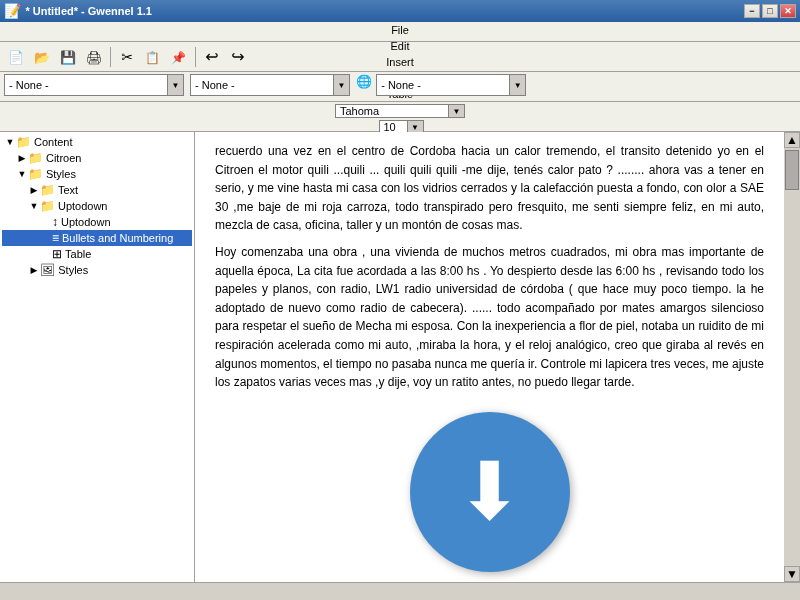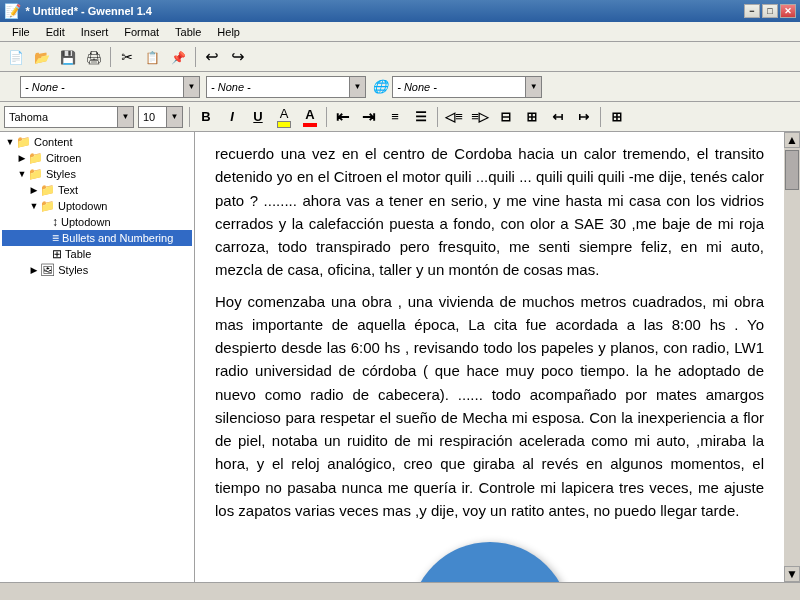--- a/index.html
+++ b/index.html
@@ -31,20 +31,21 @@
 
     
     #menubar {
       background: #f0f0e8;
       height: 20px;
       display: flex;
       align-items: center;
       padding: 0 4px;
       border-bottom: 1px solid #a0a0a0;
       font-size: 11px;
+      flex-direction: column;
     }
     .menu-item { padding: 2px 8px; cursor: pointer; }
 
     
     #toolbar1 {
       background: #f0f0e8;
       height: 30px;
       display: flex;
       align-items: center;
       padding: 2px 4px;
@@ -59,25 +60,24 @@
       display: flex; align-items: center; justify-content: center;
       font-size: 14px;
     }
     .tb-sep { width: 1px; height: 20px; background: #a0a0a0; margin: 0 2px; }
 
     
     #toolbar2 {
       background: #f0f0e8;
       height: 30px;
       display: flex;
-      align-items: center;
-      padding: 2px 20px;
+      align-items: flex-start;
+      padding: 2px 4px;
       border-bottom: 1px solid #a0a0a0;
       gap: 2px;
-      font-style: italic;
     }
 
     .dropdown-box {
       height: 22px;
       border: 1px solid #808080;
       background: white;
       display: flex; align-items: center;
       cursor: pointer;
       font-size: 11px;
     }
@@ -95,20 +95,21 @@
 
     
     #toolbar3 {
       background: #f0f0e8;
       height: 30px;
       display: flex;
       align-items: center;
       padding: 2px 4px;
       border-bottom: 1px solid #a0a0a0;
       gap: 2px;
+      flex-direction: column;
     }
     #font-name { width: 130px; }
     #font-size { width: 45px; }
 
     .fmt-btn {
       width: 24px; height: 24px;
       border: 1px solid transparent;
       background: transparent;
       cursor: pointer;
       display: flex; align-items: center; justify-content: center;
@@ -187,21 +188,21 @@
       border-radius: 50%;
       display: flex; align-items: center; justify-content: center;
       box-shadow: 2px 2px 8px rgba(0,0,0,0.3);
     }
     .download-arrow-shape {
       color: white;
       font-size: 80px;
       line-height: 1;
     }
 
-    .editor-text { font-size: 15px; line-height: 1.55; text-align: justify; }
+    .editor-text { font-size: 12px; line-height: 1.55; text-align: justify; }
 
     
     .icon-new::before { content: '📄'; font-size: 13px; }
     .icon-open::before { content: '📂'; font-size: 13px; }
     .icon-save::before { content: '💾'; font-size: 13px; }
     .icon-print::before { content: '🖨'; font-size: 13px; }
     .icon-cut::before { content: '✂'; font-size: 14px; }
     .icon-copy::before { content: '📋'; font-size: 12px; }
     .icon-paste::before { content: '📌'; font-size: 12px; }
 
@@ -228,21 +229,21 @@
       width: 24px; height: 24px; justify-content: center;
       border: 1px solid transparent; cursor: pointer;
     }
   </style>
 </head>
 <body>
 
 <div id="titlebar">
   <div style="display:flex;align-items:center;gap:4px;">
     <span style="font-size:14px;">📝</span>
-    <span>* Untitled* - Gwennel 1.4</span>
+    <span>* Untitled* - Gwennel 1.1</span>
   </div>
   <div id="titlebar-controls">
     <div class="title-btn minimize">−</div>
     <div class="title-btn maximize">□</div>
     <div class="title-btn close">✕</div>
   </div>
 </div>
 
 <div id="menubar">
   <span class="menu-item">File</span>

